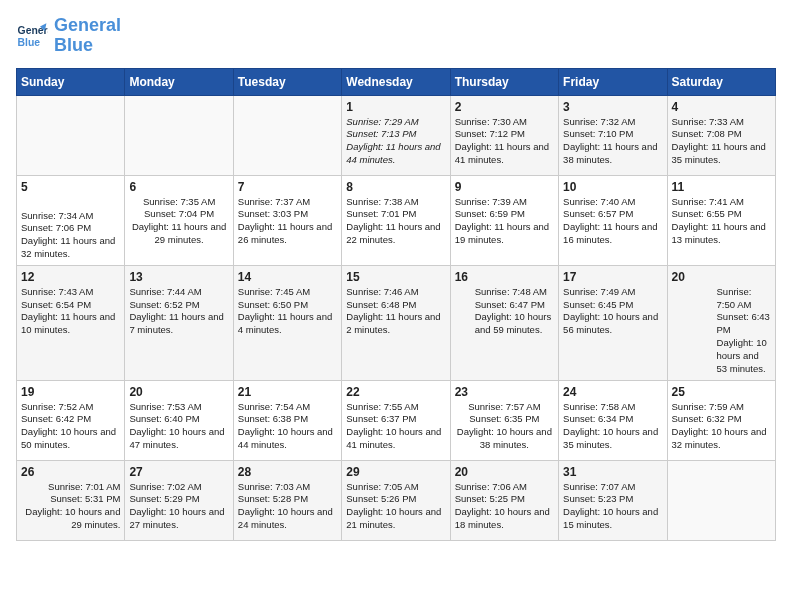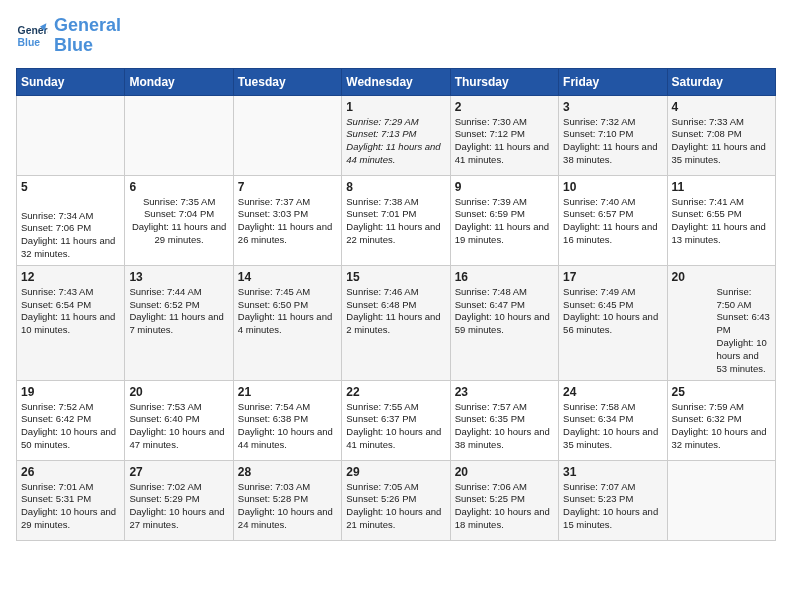--- a/index.html
+++ b/index.html
@@ -219,21 +219,21 @@
 Daylight: 11 hours and 4 minutes.</div>
         </td>
         <td>
           <span class="day-num">15</span>
           <div class="cell-text" style="white-space: pre-line;">Sunrise: 7:46 AM
 Sunset: 6:48 PM
 Daylight: 11 hours and 2 minutes.</div>
         </td>
         <td>
           <span class="day-num">16</span>
-          <div class="cell-text" style="white-space: pre-line;">Sunrise: 7:48 AM
+          <div class="cell-text" style="white-space: pre-line; margin-left: 20px;">Sunrise: 7:48 AM
 Sunset: 6:47 PM
 Daylight: 10 hours and 59 minutes.</div>
         </td>
         <td>
           <span class="day-num">17</span>
           <div class="cell-text" style="white-space: pre-line;">Sunrise: 7:49 AM
 Sunset: 6:45 PM
 Daylight: 10 hours and 56 minutes.</div>
         </td>
         <td>
@@ -263,41 +263,41 @@
 Daylight: 10 hours and 44 minutes.</div>
         </td>
         <td>
           <span class="day-num">22</span>
           <div class="cell-text" style="white-space: pre-line;">Sunrise: 7:55 AM
 Sunset: 6:37 PM
 Daylight: 10 hours and 41 minutes.</div>
         </td>
         <td>
           <span class="day-num">23</span>
-          <div class="cell-text" style="white-space: pre-line;">Sunrise: 7:57 AM
+          <div class="cell-text" style="white-space: pre-line; text-align: center;">Sunrise: 7:57 AM
 Sunset: 6:35 PM
 Daylight: 10 hours and 38 minutes.</div>
         </td>
         <td>
           <span class="day-num">24</span>
           <div class="cell-text" style="white-space: pre-line;">Sunrise: 7:58 AM
 Sunset: 6:34 PM
 Daylight: 10 hours and 35 minutes.</div>
         </td>
         <td>
           <span class="day-num">25</span>
           <div class="cell-text" style="white-space: pre-line;">Sunrise: 7:59 AM
 Sunset: 6:32 PM
 Daylight: 10 hours and 32 minutes.</div>
         </td>
       </tr>
       <tr>
         <td>
           <span class="day-num">26</span>
-          <div class="cell-text" style="white-space: pre-line;">Sunrise: 7:01 AM
+          <div class="cell-text" style="white-space: pre-line; text-align: right;">Sunrise: 7:01 AM
 Sunset: 5:31 PM
 Daylight: 10 hours and 29 minutes.</div>
         </td>
         <td>
           <span class="day-num">27</span>
           <div class="cell-text" style="white-space: pre-line;">Sunrise: 7:02 AM
 Sunset: 5:29 PM
 Daylight: 10 hours and 27 minutes.</div>
         </td>
         <td>

